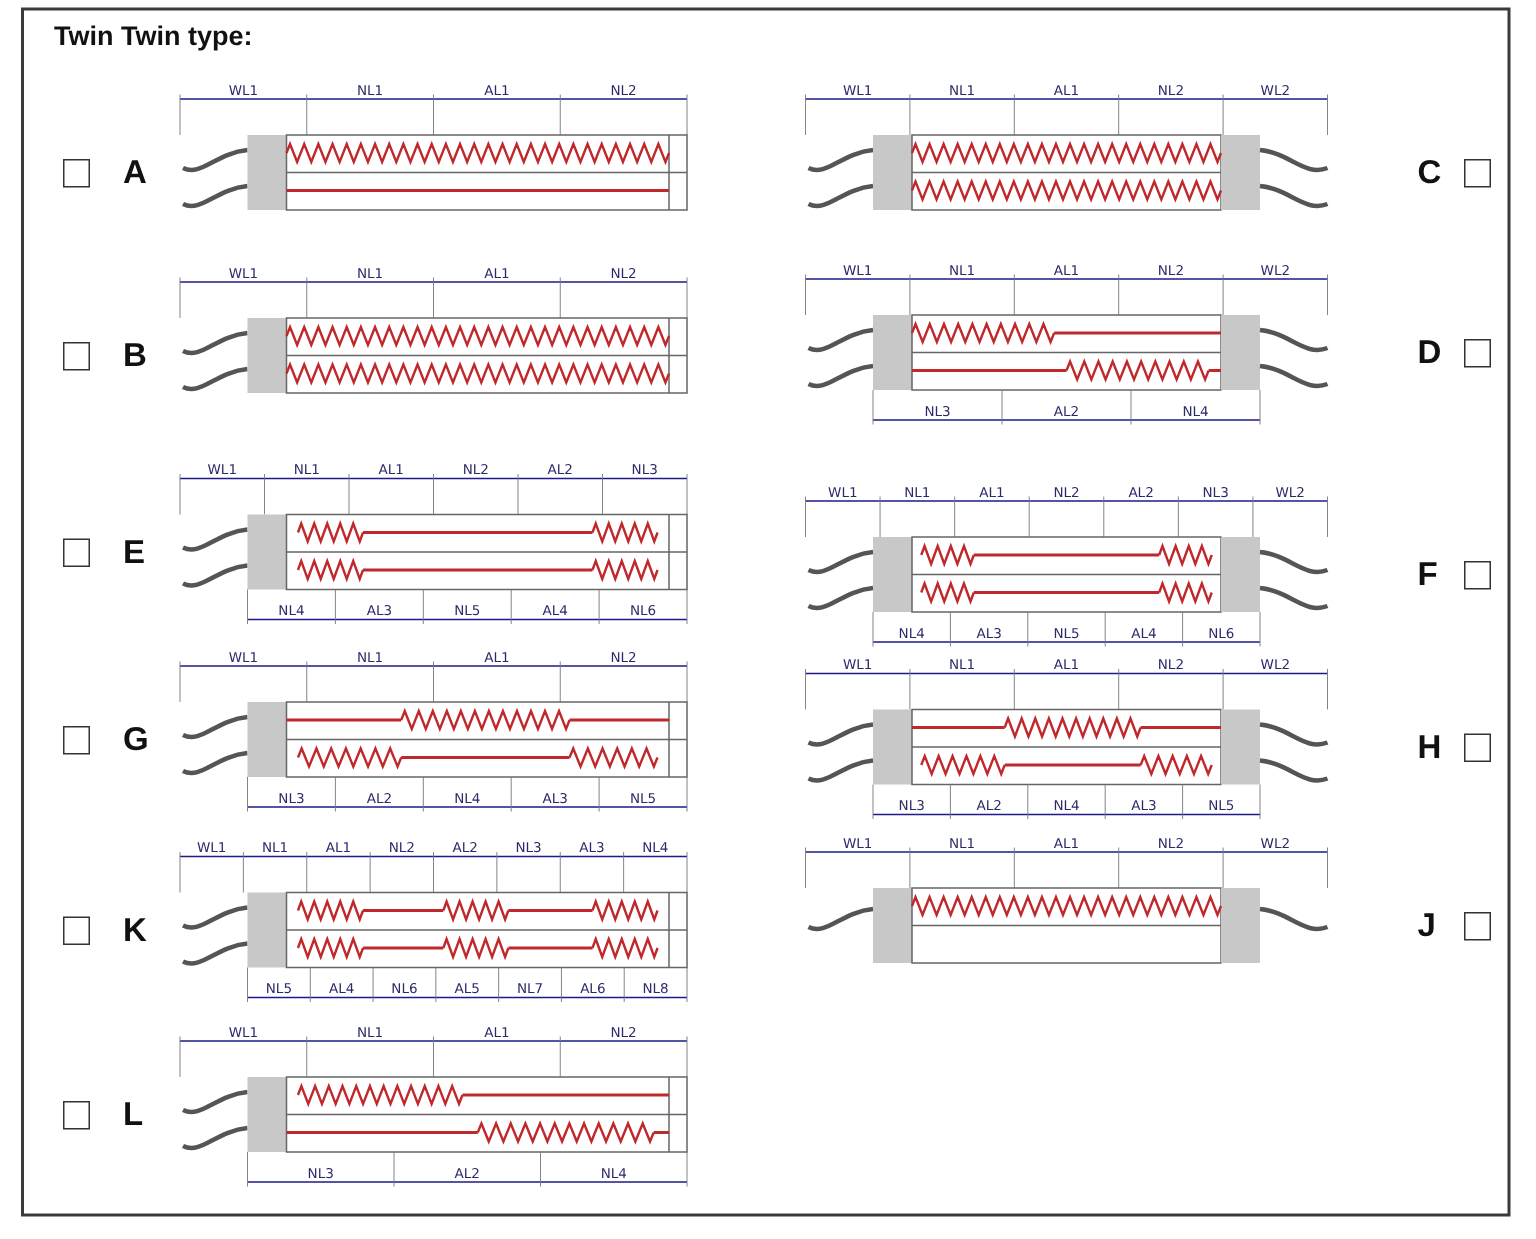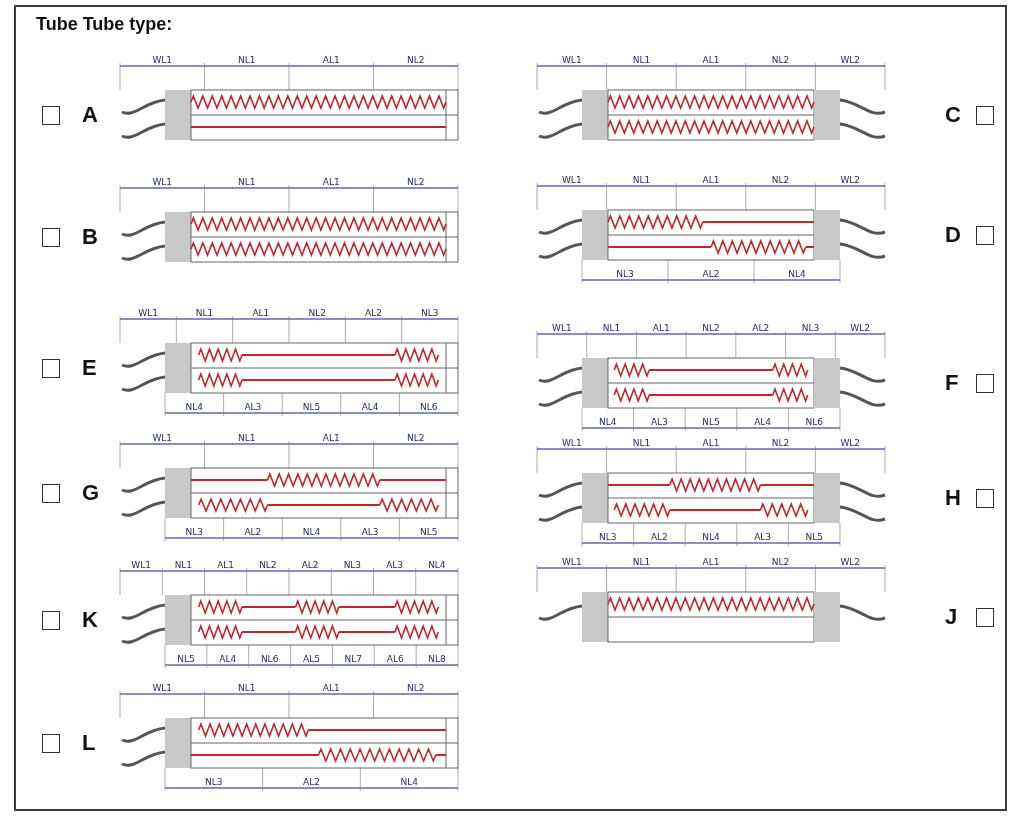--- a/index.html
+++ b/index.html
@@ -8,21 +8,21 @@
   .title { position:absolute; left:36px; top:14px; font-size:18px; font-weight:bold; color:#111; font-family:"Liberation Sans", sans-serif; }
   .cb { position:absolute; width:18px; height:19px; border:1.5px solid #333; box-sizing:border-box; background:#fff; cursor:pointer; }
   .lbl { position:absolute; font-size:22px; font-weight:bold; color:#111; font-family:"Liberation Sans", sans-serif; line-height:22px; }
   svg.dg { position:absolute; overflow:visible; }
   .dimtxt { font-family:"DejaVu Sans", sans-serif; font-size:9px; fill:#2a2a6a; }
 </style>
 </head>
 <body>
 
 <div class="frame"></div>
-<div class="title">Tube Tube type:</div>
+<div class="title">Twin Twin type:</div>
 
 <div id="opts">
     <svg class="dg" width="358" height="120" viewBox="0 0 358 120" style="left: 120px; top: 50px;">
       <line x1="0" y1="16" x2="338" y2="16" stroke="#1b1b8a" stroke-width="1"></line>
       <line x1="0" y1="13" x2="0" y2="40" stroke="#777" stroke-width="0.6"></line>
       <text x="42.25" y="13" text-anchor="middle" class="dimtxt">WL1</text>
       <line x1="84.5" y1="13" x2="84.5" y2="40" stroke="#777" stroke-width="0.6"></line>
       <text x="126.75" y="13" text-anchor="middle" class="dimtxt">NL1</text>
       <line x1="169" y1="13" x2="169" y2="40" stroke="#777" stroke-width="0.6"></line>
       <text x="211.25" y="13" text-anchor="middle" class="dimtxt">AL1</text>

